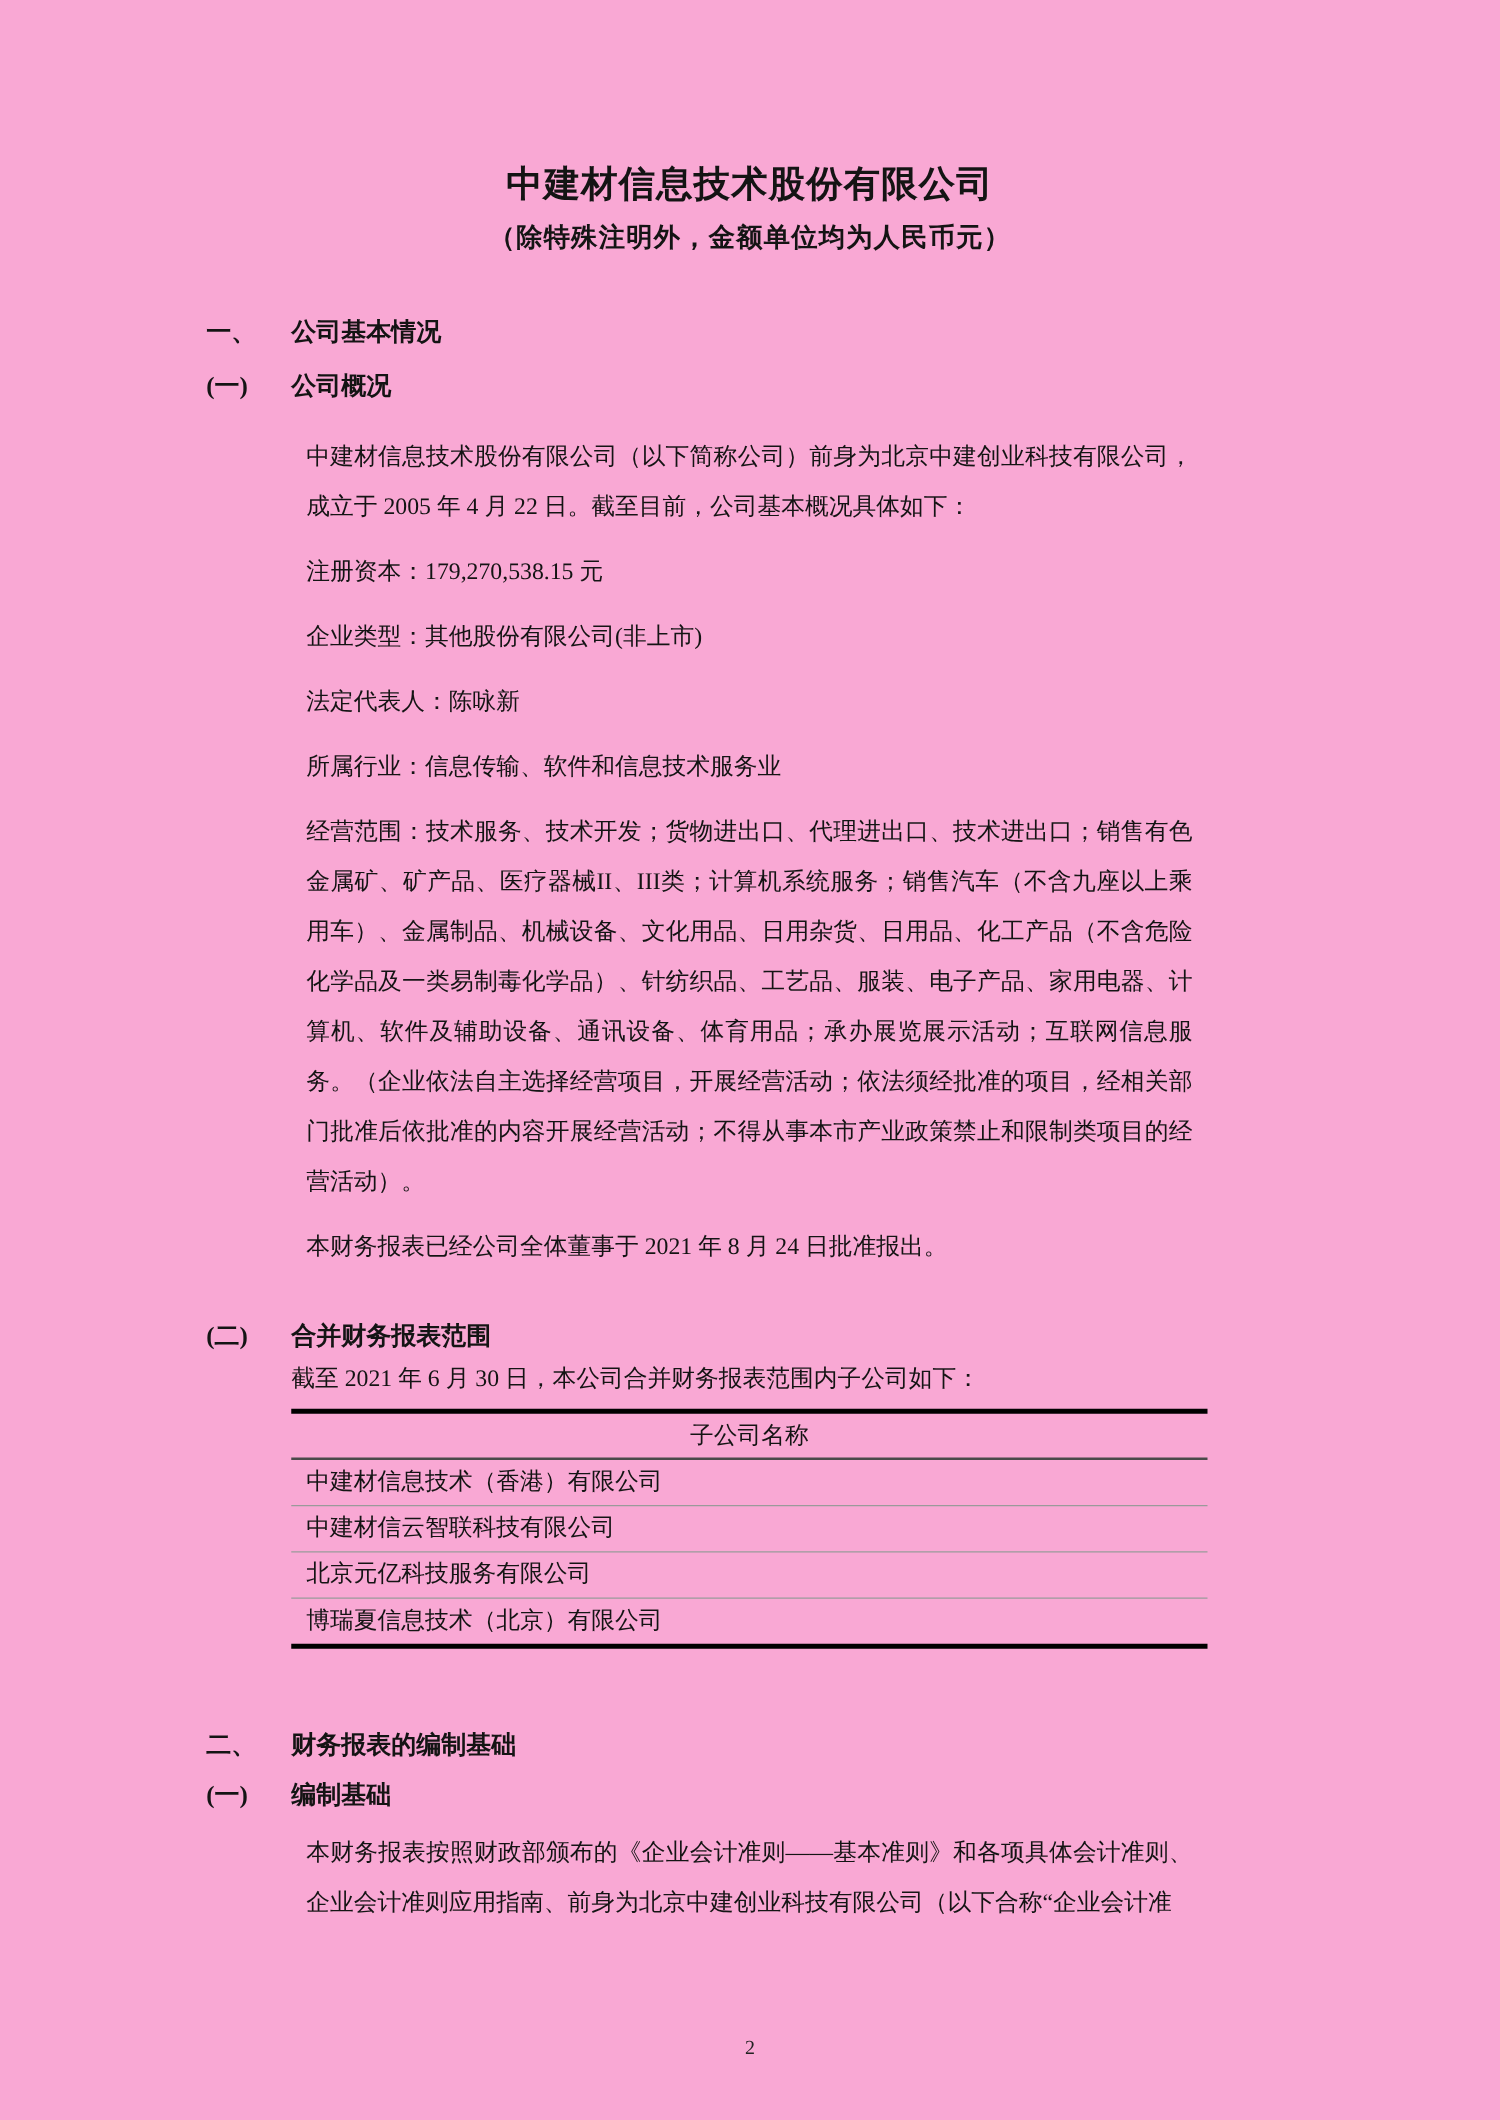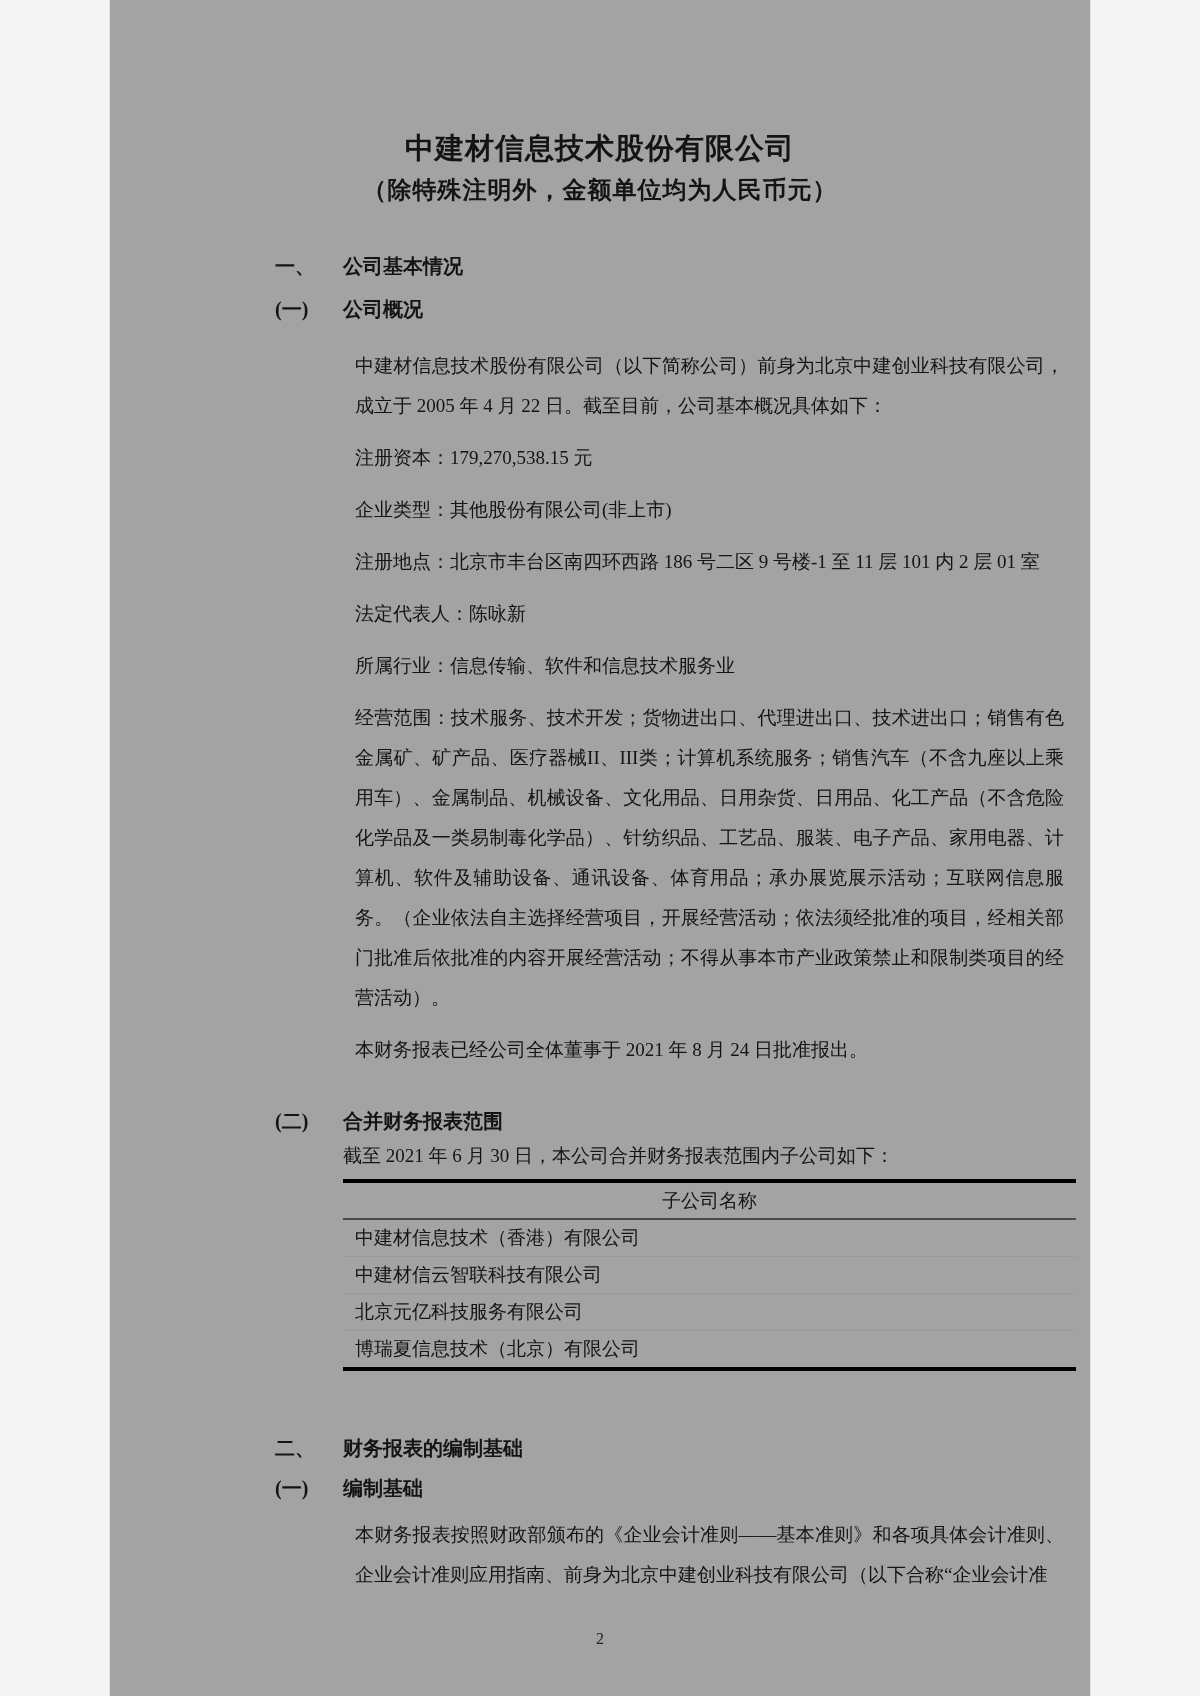--- a/index.html
+++ b/index.html
@@ -1,29 +1,29 @@
 <!DOCTYPE html>
 <html><head>
 <meta charset="utf-8">
 <style>
   html,body { margin:0; padding:0; background:#f5f5f5; }
   .page {
     position:relative;
-    width:980px; height:1696px;
+    width:1200px; height:1696px;
     margin:0 auto;
-    background:#a3a3a3;
+    background:#f9a8d4;
     outline:1px solid #e3e3e3;
     box-sizing:border-box;
     font-family:"Liberation Serif","DejaVu Serif",serif;
     color:#141414;
     overflow:hidden;
   }
   .title-block { padding-top:126px; text-align:center; }
   .t1 { font-size:29px; font-weight:bold; line-height:45px; letter-spacing:1px; }
-  .t3 { font-size:24px; font-weight:bold; line-height:34px; margin-top:2px; letter-spacing:1px; }
+  .t3 { font-size:21px; font-weight:bold; line-height:34px; margin-top:2px; letter-spacing:1px; }
 
   .hrow { display:flex; margin-left:165px; font-weight:bold; font-size:20px; line-height:30px; }
   .hrow .num { width:68px; flex-shrink:0; }
   .sec1  { margin-top:44px; }
   .sub1  { margin-top:13px; }
   .sub2  { margin-top:36px; }
   .sec2  { margin-top:62px; }
   .sub3  { margin-top:10px; }
 
   .body-block {
@@ -77,21 +77,20 @@
 
   <div class="hrow sub1">
     <div class="num">(一)</div>
     <div>公司概况</div>
   </div>
 
   <div class="body-block first-body">
     <p class="para">中建材信息技术股份有限公司（以下简称公司）前身为北京中建创业科技有限公司，成立于 2005 年 4 月 22 日。截至目前，公司基本概况具体如下：</p>
     <div class="para">注册资本：179,270,538.15 元</div>
     <div class="para">企业类型：其他股份有限公司(非上市)</div>
-    <div class="para">注册地点：北京市丰台区南四环西路 186 号二区 9 号楼-1 至 11 层 101 内 2 层 01 室</div>
     <div class="para">法定代表人：陈咏新</div>
     <div class="para">所属行业：信息传输、软件和信息技术服务业</div>
     <p class="para">经营范围：技术服务、技术开发；货物进出口、代理进出口、技术进出口；销售有色金属矿、矿产品、医疗器械II、III类；计算机系统服务；销售汽车（不含九座以上乘用车）、金属制品、机械设备、文化用品、日用杂货、日用品、化工产品（不含危险化学品及一类易制毒化学品）、针纺织品、工艺品、服装、电子产品、家用电器、计算机、软件及辅助设备、通讯设备、体育用品；承办展览展示活动；互联网信息服务。（企业依法自主选择经营项目，开展经营活动；依法须经批准的项目，经相关部门批准后依批准的内容开展经营活动；不得从事本市产业政策禁止和限制类项目的经营活动）。</p>
     <div class="para">本财务报表已经公司全体董事于 2021 年 8 月 24 日批准报出。</div>
   </div>
 
   <div class="hrow sub2">
     <div class="num">(二)</div>
     <div>合并财务报表范围</div>
   </div>

